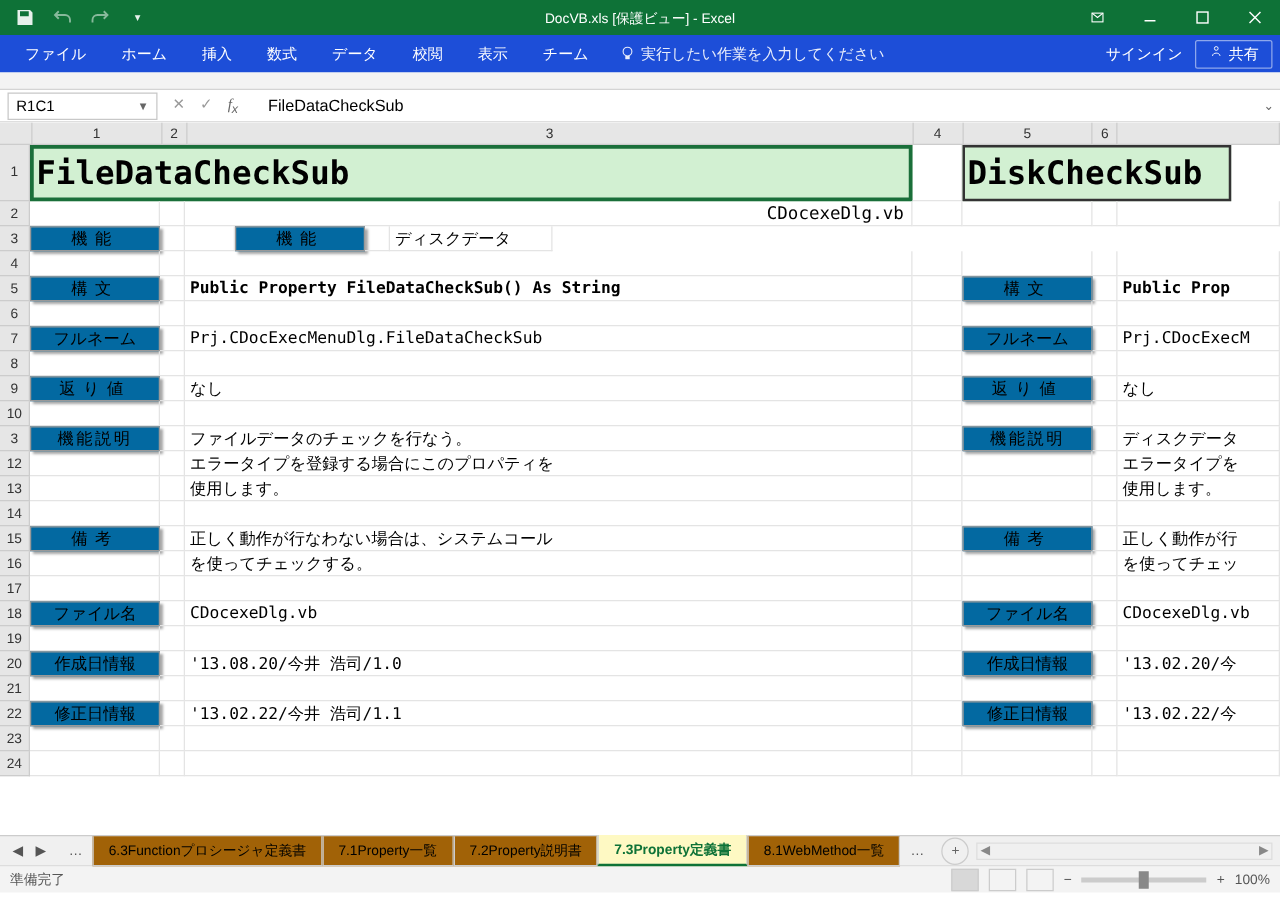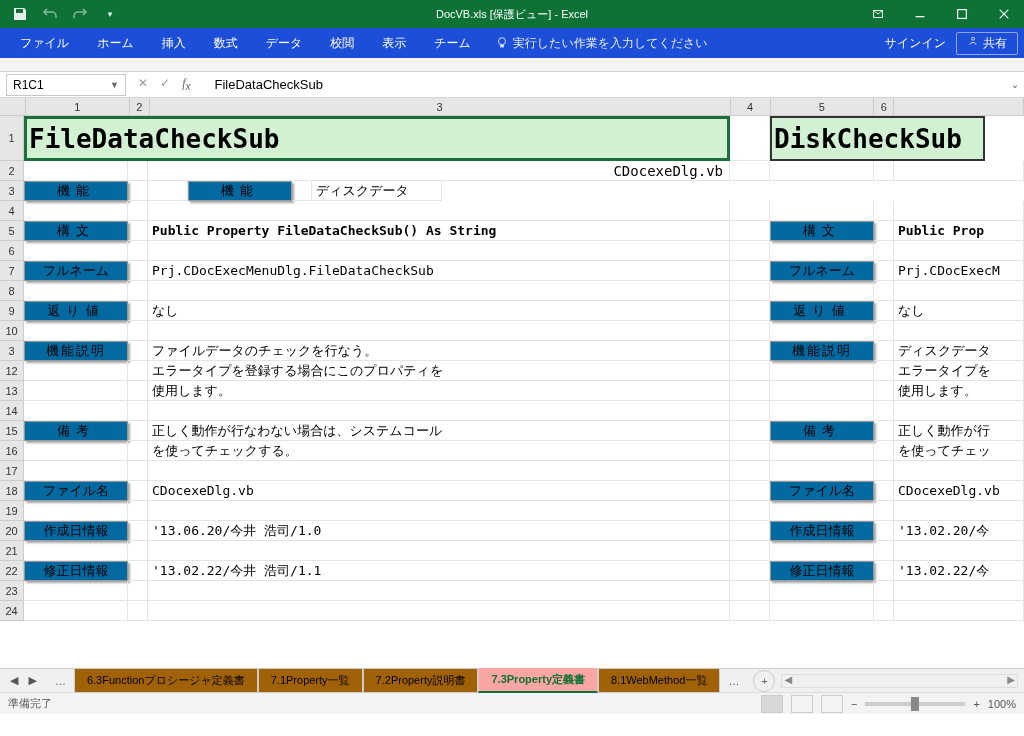--- a/index.html
+++ b/index.html
@@ -52,21 +52,21 @@
 .titlecell { background: #d2f0d2; font-family: "MS Gothic", monospace; font-size: 26px; font-weight: bold; border: 2px solid #333; padding-left: 2px; }
 .titlecell.active { border: 3px solid #1a6f3a; }
 .subtitle { font-family: "MS Gothic", monospace; font-size: 14px; justify-content: flex-end; padding-right: 6px; }
 .label { background: #0369a1; font-family: "MS Gothic", monospace; font-size: 13px; letter-spacing: 6px; border: 1px solid #999; box-shadow: 2px 2px 2px rgba(0,0,0,0.35); justify-content: center; padding: 0; }
 .mono { font-family: "MS Gothic", monospace; font-size: 13px; }
 .bold { font-weight: bold; }
 
 .sheet-tabs { height: 24px; display: flex; align-items: center; border-top: 1px solid #ccc; background: #f0f0f0; font-size: 11px; }
 .nav-btns { display: flex; gap: 10px; padding: 0 10px; color: #555; }
 .sheet-tab { padding: 4px 12px; border: 1px solid #ccc; background: #fff; border-top: none; cursor: pointer; }
-.sheet-tab.active { background: #fca5a5; border-bottom: 2px solid #0e7237; color: #0e7237; font-weight: bold; }
+.sheet-tab.active { background: #fef9c3; border-bottom: 2px solid #0e7237; color: #0e7237; font-weight: bold; }
 .sheet-tab.inactive { background: #a16207; }
 .overflow-tabs { color: #555; padding: 0 8px; }
 .add-sheet { width: 22px; height: 22px; border: 1px solid #ccc; border-radius: 50%; display: flex; align-items: center; justify-content: center; margin-left: 6px; color: #666; }
 .hscroll-track { flex: 1; margin: 0 6px; height: 14px; background: #f0f0f0; border: 1px solid #ddd; position: relative; }
 
 .statusbar { height: 22px; background: #f3f3f3; border-top: 1px solid #ddd; display: flex; align-items: center; font-size: 11px; color: #555; padding: 0 8px; }
 .status-right { margin-left: auto; display: flex; align-items: center; gap: 8px; }
 .view-btn { width: 22px; height: 18px; border: 1px solid #ccc; }
 .view-btn.active { background: #d8d8d8; }
 .zoom-slider { width: 100px; height: 4px; background: #ccc; position: relative; }
@@ -366,21 +366,21 @@
           <div class="cell c2"></div>
           <div class="cell c3"></div>
           <div class="cell c4"></div>
           <div class="cell c5"></div>
           <div class="cell c6"></div>
           <div class="cell c7"></div>
         </div>
       <div class="row">
         <div class="cell c1 label" style="letter-spacing:0">作成日情報</div>
           <div class="cell c2"></div>
-        <div class="cell c3 mono">'13.06.20/今井 浩司/1.0</div>
+        <div class="cell c3 mono">'13.08.20/今井 浩司/1.0</div>
         <div class="cell c4"></div>
         <div class="cell c5 label" style="letter-spacing:0">作成日情報</div>
           <div class="cell c6"></div>
         <div class="cell c7 mono">'13.02.20/今</div>
       </div>
       <div class="row">
           <div class="cell c1"></div>
           <div class="cell c2"></div>
           <div class="cell c3"></div>
           <div class="cell c4"></div>

